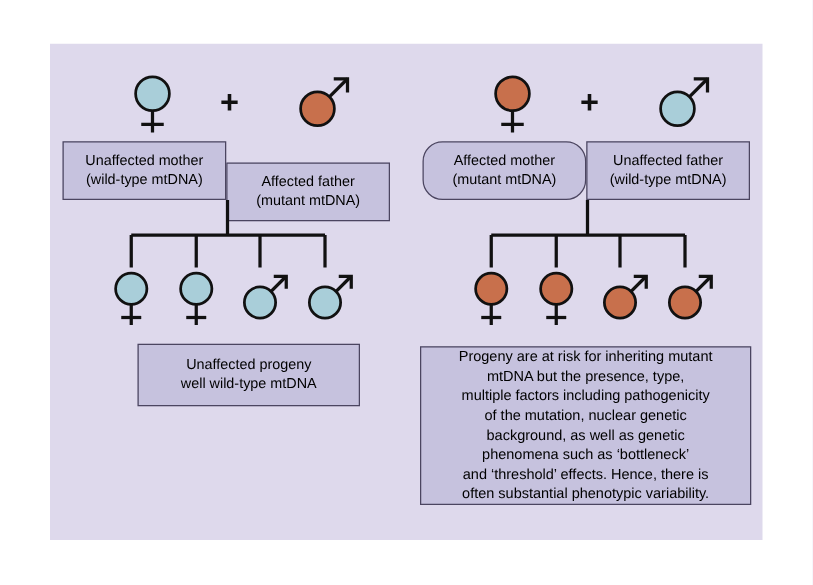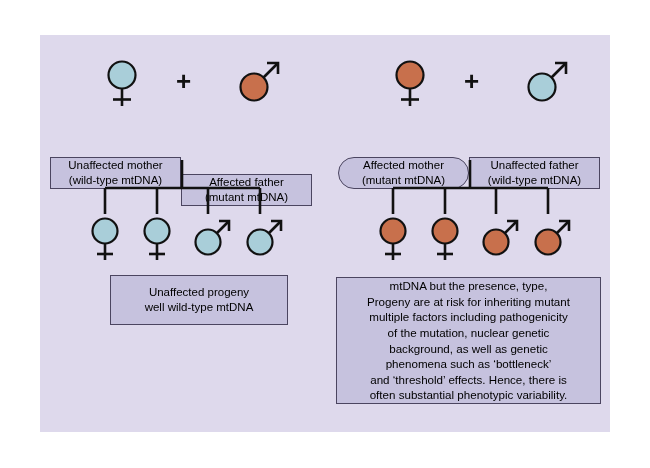--- a/index.html
+++ b/index.html
@@ -47,23 +47,22 @@
   .tbox .lines {
     width: 100%;
     line-height: 1.28;
   }
   .tbox .ln {
     display: block;
     white-space: nowrap;
   }
 
   .parent-box {
-    height: 32px;
+    height: 47px;
     font-size: 11.5px;
-    margin-top: 44px;
   }
   .progeny-box-left {
     font-size: 11.5px;
   }
   .progeny-box-right {
     font-size: 11.6px;
   }
   .progeny-box-right .lines { line-height: 1.34; }
 
   
@@ -254,22 +253,22 @@
   <div class="sym" style="left:525px; top:216px;">
     <svg width="50" height="48" viewBox="0 0 50 48">
       <circle cx="23" cy="26" r="12.5" fill="#c8704c" stroke="#111111" stroke-width="2.2"></circle>
       <line x1="31.5" y1="17.5" x2="44" y2="5" stroke="#111111" stroke-width="2.6"></line>
       <polyline points="34,5 44,5 44,15" fill="none" stroke="#111111" stroke-width="2.6"></polyline>
     </svg>
   </div>
 
   <div class="tbox progeny-box-right" id="box-right-progeny">
     <span class="lines">
+      <span class="ln">Progeny are at risk for inheriting mutant</span>
       <span class="ln">mtDNA but the  presence, type,</span>
-      <span class="ln">Progeny are at risk for inheriting mutant</span>
       <span class="ln">multiple factors including pathogenicity</span>
       <span class="ln">of the mutation, nuclear genetic</span>
       <span class="ln">background, as well as genetic</span>
       <span class="ln">phenomena such as ‘bottleneck’</span>
       <span class="ln">and ‘threshold’ effects.  Hence, there is</span>
       <span class="ln">often substantial phenotypic variability.</span>
     </span>
   </div>
 
 </div>

